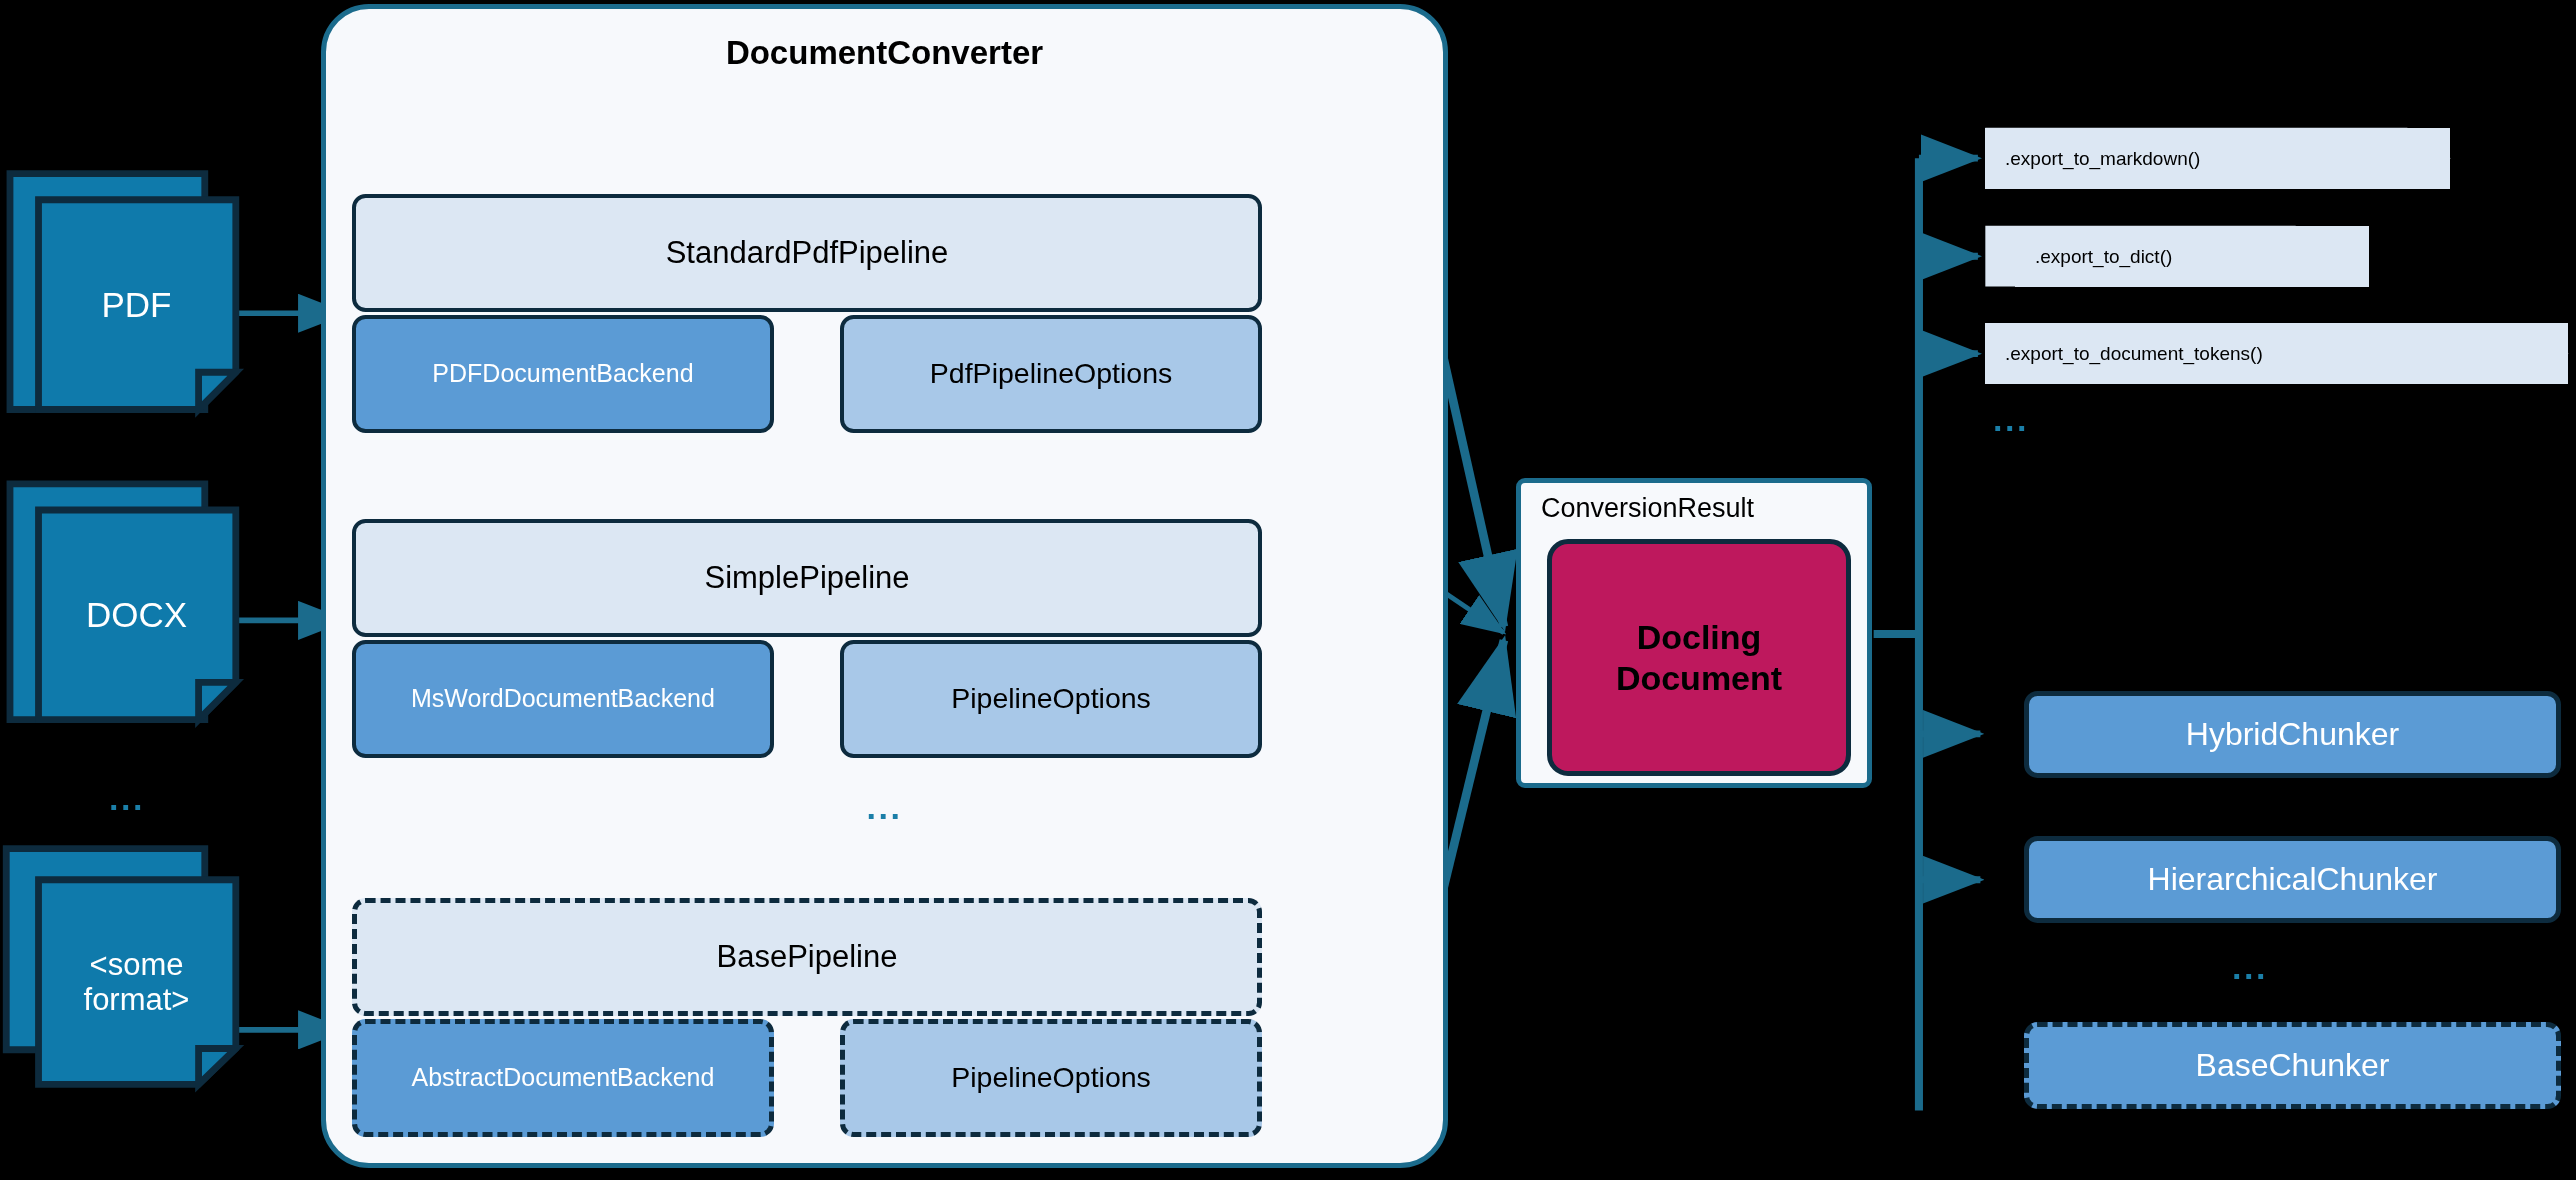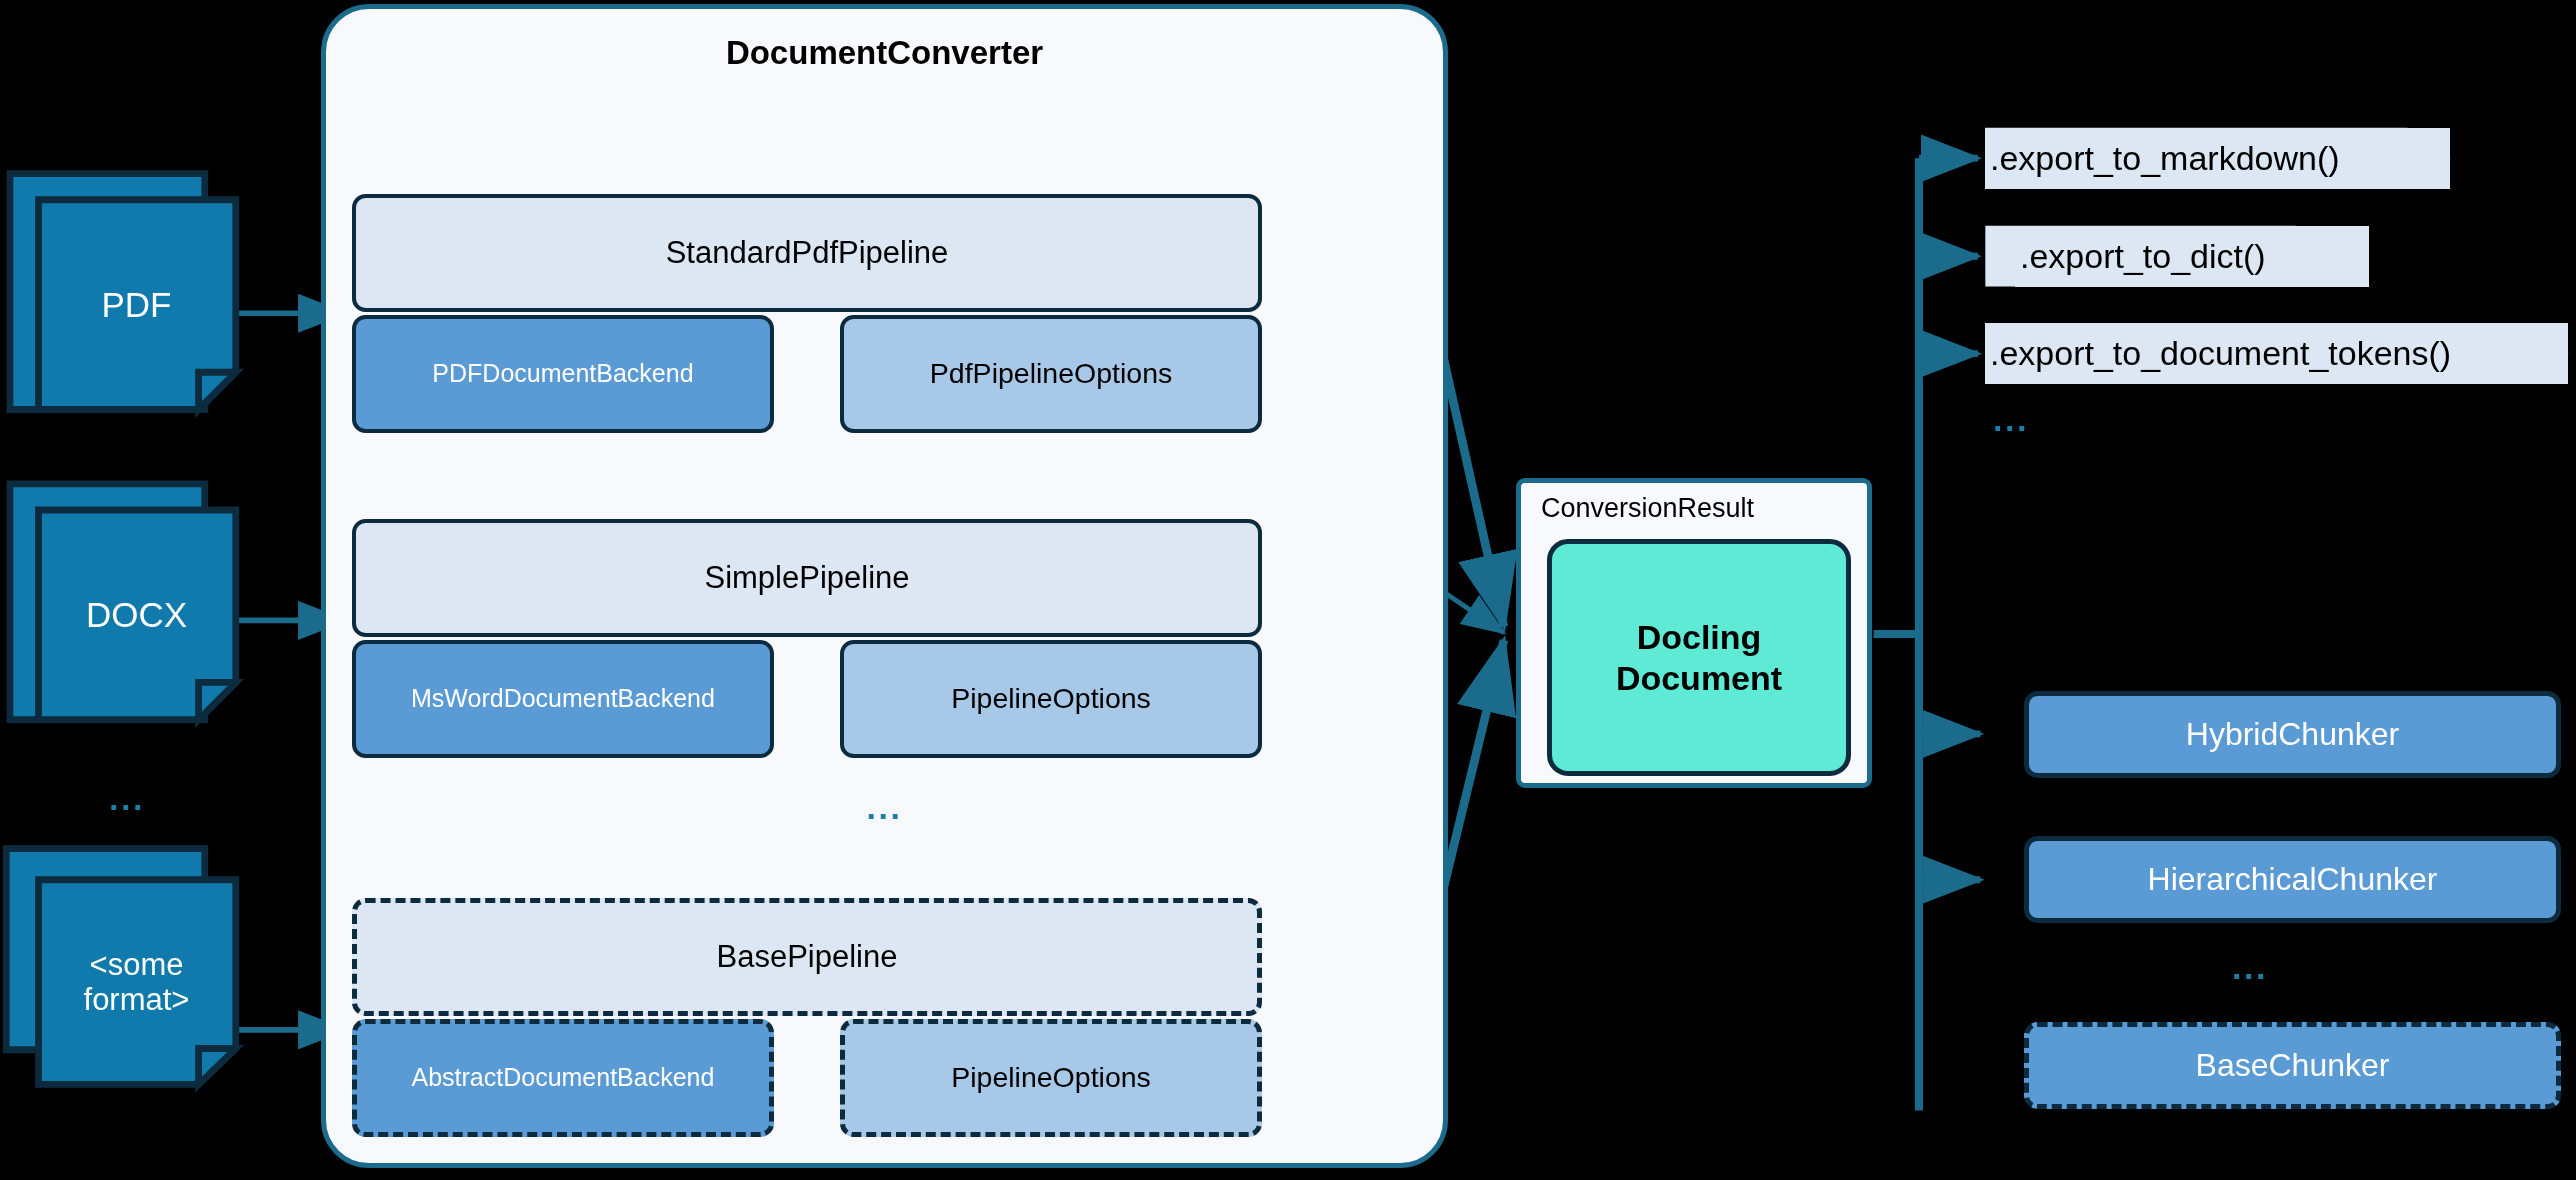--- a/index.html
+++ b/index.html
@@ -59,30 +59,30 @@
   #conversion-result{
     position:absolute;left:1516px;top:478px;width:356px;height:310px;
     background:#f7f9fc;border:5.6px solid #1b6b8c;border-radius:9px;
     box-sizing:border-box;
   }
   #conversion-result-label{
     position:absolute;left:20px;top:10px;font-size:27px;color:#000;
   }
   #docling-document{
     position:absolute;left:26px;top:56px;width:304px;height:237px;
-    background:#5eead4;border:5px solid #0d2b3e;border-radius:21px;
+    background:#be185d;border:5px solid #0d2b3e;border-radius:21px;
     box-sizing:border-box;display:flex;align-items:center;justify-content:center;
     text-align:center;font-size:34px;font-weight:bold;color:#000;line-height:1.2;
     white-space:pre-line;
   }
 
   
   .export-chip{
     position:absolute;height:61px;background:#dce7f3;color:#000;
-    display:flex;align-items:center;padding-left:5px;font-size:34px;
+    display:flex;align-items:center;padding-left:20px;font-size:19px;
     box-sizing:border-box;
   }
 
   
   .chunker-box{
     position:absolute;left:1988px;width:537px;height:87px;
     background:#5b9bd5;border:5px solid #0d2b3e;border-radius:13.6px;
     box-sizing:border-box;display:flex;align-items:center;justify-content:center;
     color:#ffffff;font-size:32px;margin-left:36px;
   }

